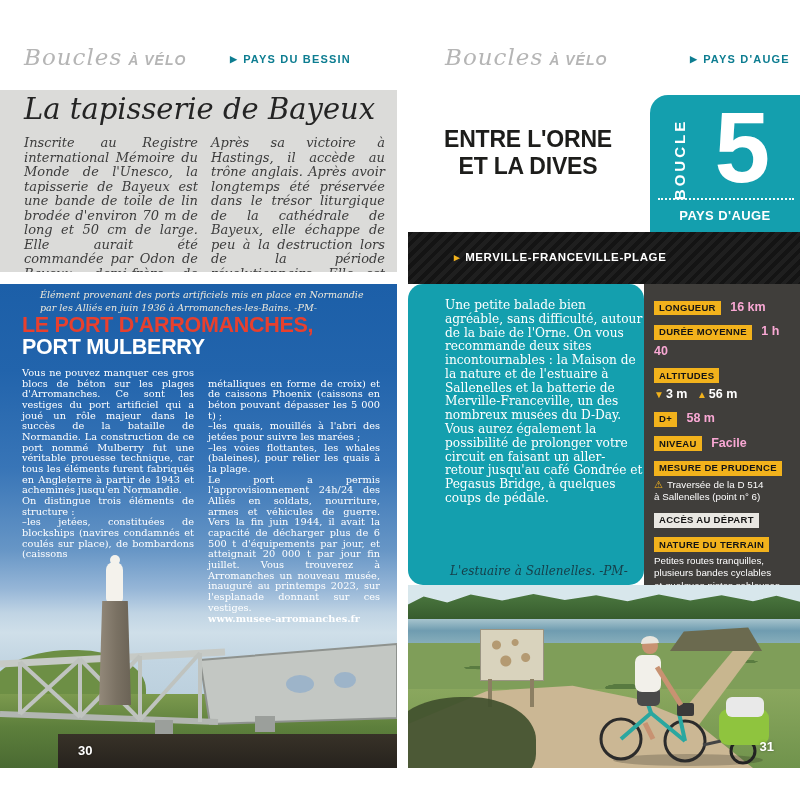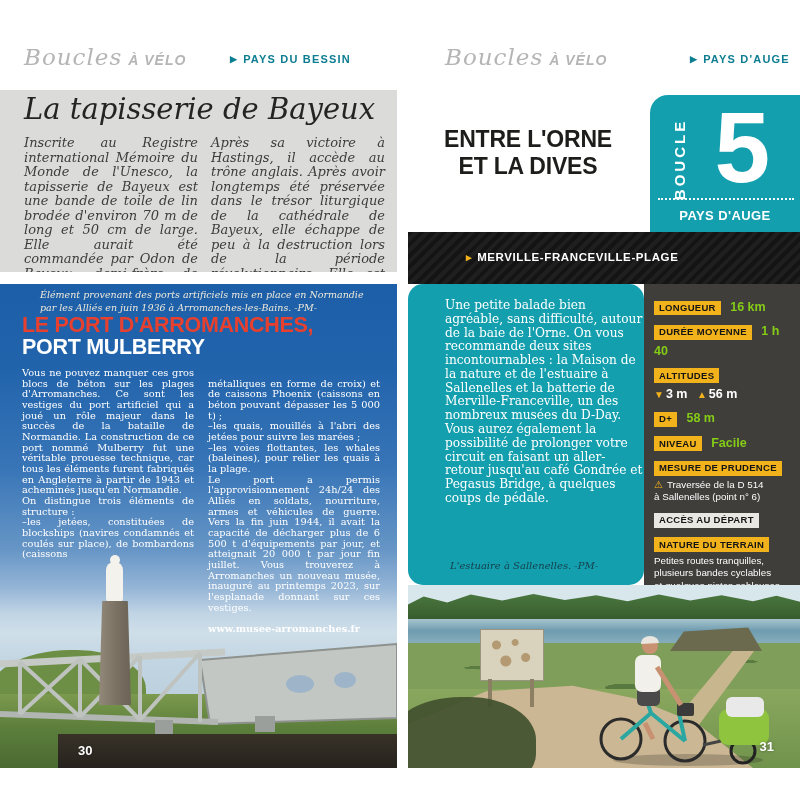--- a/index.html
+++ b/index.html
@@ -28,21 +28,21 @@
                #c0d4e4 68%,#cfdfe9 72%,#c2d5e2 78%,#b0c6d4 100%);}
   .photo-cap{position:absolute;left:40px;top:5px;font-family:"DejaVu Serif",serif;font-style:italic;
              font-size:9.5px;line-height:1.35;color:#efe9da;z-index:5;}
   .port-title{position:absolute;left:22px;top:30px;font-size:21.5px;font-weight:900;letter-spacing:-0.3px;
               line-height:22px;z-index:5;}
   .port-title .l1{color:#e8402e;display:block;}
   .port-title .l2{color:#ffffff;display:block;}
   .port-cols{position:absolute;left:22px;top:84px;display:flex;gap:14px;z-index:5;}
   .port-col{width:172px;font-family:"DejaVu Serif",serif;font-size:9.8px;line-height:1.09;color:#ffffff;
             text-align:justify;}
-  .port-url{display:block;font-weight:bold;margin-top:11px;}
+  .port-url{display:block;font-weight:bold;margin-top:1px;}
   .grass{position:absolute;left:0;bottom:0;width:100%;height:74px;z-index:1;
          background:linear-gradient(180deg,#7c9a4e,#5d7f3c 45%,#4a6a32);}
   .grass-mound{position:absolute;left:-14px;bottom:26px;width:160px;height:92px;z-index:1;
          background:#6d8f45;border-radius:55% 45% 35% 50%;}
   .rail{position:absolute;left:58px;right:0;bottom:0;height:34px;z-index:2;
         background:linear-gradient(180deg,#383228,#26221d);}
   .bridge{position:absolute;left:0;top:318px;width:397px;height:150px;z-index:3;}
   .statue{position:absolute;left:92px;top:278px;width:52px;height:158px;z-index:4;}
   .statue .figure{position:absolute;left:14px;top:0;width:17px;height:40px;background:#f4f2ec;
                   border-radius:8px 8px 4px 4px;}
@@ -60,37 +60,37 @@
           border-top-left-radius:18px;}
   .boucle-vert{position:absolute;left:-27px;top:56px;width:112px;transform:rotate(-90deg);
                text-align:center;color:#ffffff;font-size:15px;font-weight:800;letter-spacing:3px;}
   .boucle-num{position:absolute;right:30px;top:0px;color:#ffffff;font-size:100px;line-height:104px;font-weight:700;}
   .boucle-dots{position:absolute;left:8px;right:6px;top:103px;border-top:2px dotted rgba(255,255,255,.95);}
   .boucle-region{position:absolute;left:0;right:0;bottom:9px;text-align:center;color:#ffffff;
                  font-size:13px;font-weight:800;letter-spacing:.4px;}
   .banner{position:absolute;left:408px;top:232px;width:392px;height:52px;
           background:repeating-linear-gradient(135deg,#141414 0 4px,#1f1f1f 4px 8px);}
   .banner-inner{position:absolute;left:46px;top:19px;color:#ffffff;font-size:11.5px;font-weight:800;
-                letter-spacing:.6px;white-space:nowrap;margin-left:12px;}
+                letter-spacing:.6px;white-space:nowrap;}
   .banner-inner .arr{color:#f2b21c;font-size:11px;margin-right:5px;}
   .teal-box{position:absolute;left:408px;top:284px;width:236px;height:301px;background:#149fae;overflow:hidden;border-radius:15px;}
   .intro{position:absolute;left:37px;top:15px;width:198px;font-family:"DejaVu Serif",serif;
          font-size:12.2px;line-height:1.13;color:#ffffff;}
-  .teal-cap{position:absolute;left:42px;bottom:14px;font-family:"DejaVu Serif",serif;font-style:italic;
-            font-size:10px;color:#16404b;}
+  .teal-cap{position:absolute;left:42px;bottom:7px;font-family:"DejaVu Serif",serif;font-style:italic;
+            font-size:12px;color:#16404b;}
 
   
   .sidebar{position:absolute;left:644px;top:284px;width:156px;height:301px;background:#403e3b;
            box-sizing:border-box;padding:12px 8px 6px 10px;display:flex;flex-direction:column;gap:5px;
            overflow:hidden;}
   .ib-row{line-height:1.2;}
   .chip{display:inline-block;background:#f2b21c;color:#141414;font-size:9.5px;font-weight:800;
         letter-spacing:.3px;padding:1.5px 5px 2px;white-space:nowrap;}
   .chip.white{background:#e9e7e2;}
-  .ib-val{color:#84cc16;font-size:12.5px;font-weight:800;margin-left:5px;}
+  .ib-val{color:#f9a8d4;font-size:12.5px;font-weight:800;margin-left:5px;}
   .ib-text{color:#fdfdfd;font-size:9.8px;font-weight:400;line-height:1.25;margin-top:3px;}
   .alt-line{margin-top:4px;color:#ffffff;font-size:12.5px;font-weight:800;}
   .tri{color:#f2b21c;font-size:10px;margin-right:2px;}
   .tri.up{margin-left:6px;}
   .warn{color:#f2b21c;font-size:10px;margin-right:4px;}
 
   
   .photo-r{position:absolute;left:408px;top:585px;width:392px;height:183px;overflow:hidden;background:#d8e7ec;}
   .trees{position:absolute;left:0;top:6px;width:100%;height:30px;
      background:linear-gradient(180deg,#4d7a41,#355a2c);

